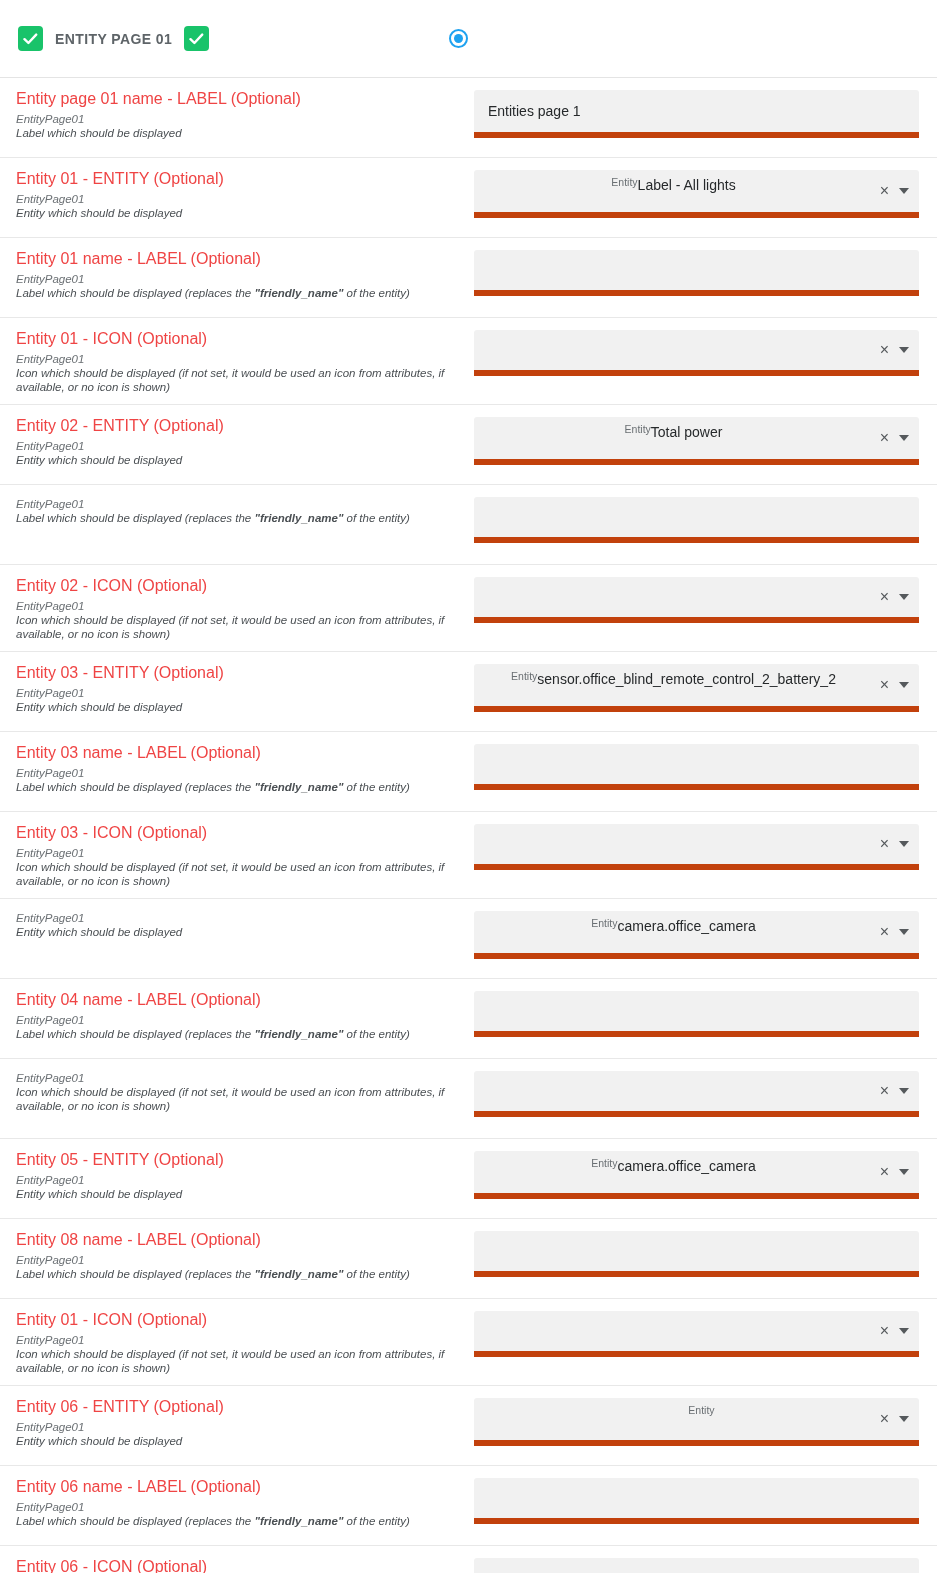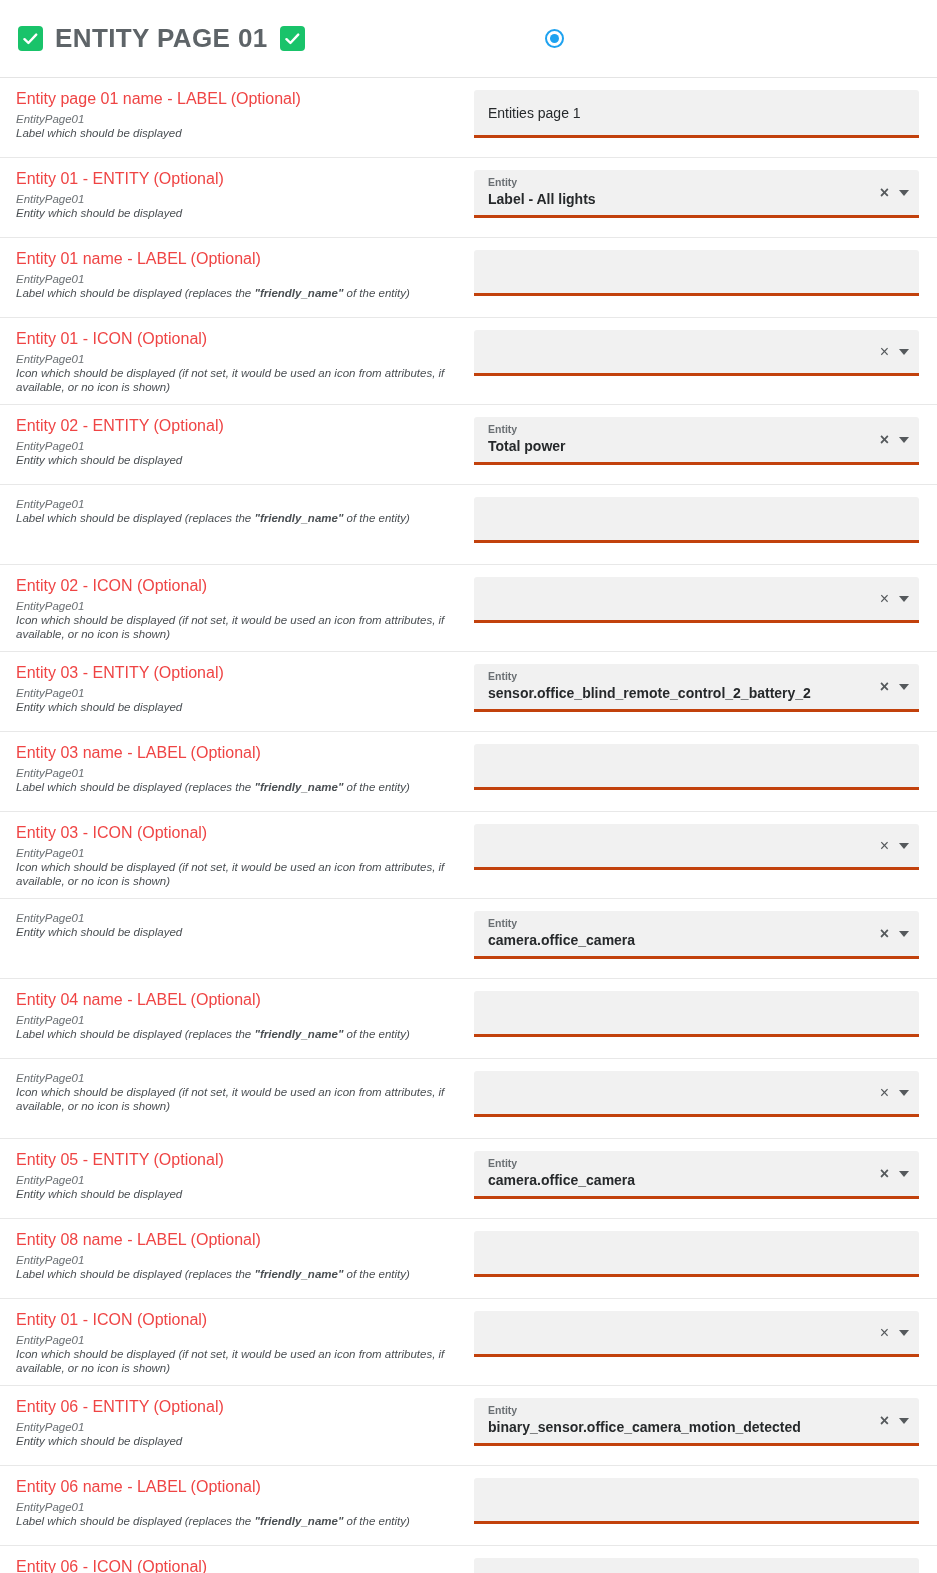--- a/index.html
+++ b/index.html
@@ -29,21 +29,21 @@
     width: 25px; height: 25px;
     border-radius: 4px;
     background: #19c36a;
     display: inline-flex;
     align-items: center;
     justify-content: center;
     flex: 0 0 auto;
   }
   .chk svg { display:block; }
   .header-title {
-    font-size: 26px;
+    font-size: 14px;
     font-weight: bold;
     color: #5e6468;
     letter-spacing: .4px;
     margin: 0 12px;
     white-space: nowrap;
   }
   .radio-wrap {
     margin-left: 240px;
     display: flex;
     align-items: center;
@@ -98,34 +98,33 @@
     font-style: italic;
     color: #4a4f53;
     line-height: 14px;
   }
   .lbl-desc b { font-weight: bold; }
 
   
   .field {
     width: 100%;
     background: #f1f1f1;
-    border-bottom: 3px solid #c2410c;
+    border-bottom: 6px solid #c2410c;
     border-radius: 3px 3px 0 0;
     min-height: 48px;
     padding: 7px 4px 6px 14px;
     display: flex;
     align-items: center;
     position: relative;
   }
   .field.with-float {
-    flex-direction: column;
+    flex-direction: row;
     align-items: stretch;
     justify-content: center;
     padding-top: 6px;
-    font-weight: bold;
   }
   .float-label {
     font-size: 10.5px;
     color: #6a6f73;
     line-height: 12px;
     margin-bottom: 2px;
   }
   .field-value {
     font-size: 14px;
     color: #26292b;
@@ -422,21 +421,20 @@
       </div>
       <div class="row">
         <div class="row-left">
           <div class="lbl-title">Entity 06 - ENTITY (Optional)</div>
           <div class="lbl-sub">EntityPage01</div>
           <div class="lbl-desc">Entity which should be displayed</div>
         </div>
         <div class="row-right">
           <div class="field with-float">
             <div class="float-label">Entity</div>
-            <div class="field-value">binary_sensor.office_camera_motion_detected</div>
             <div class="adorn">
               <span class="ic-x">×</span>
               <span class="caret"></span>
             </div>
           </div>
         </div>
       </div>
       <div class="row">
         <div class="row-left">
           <div class="lbl-title">Entity 06 name - LABEL (Optional)</div>

